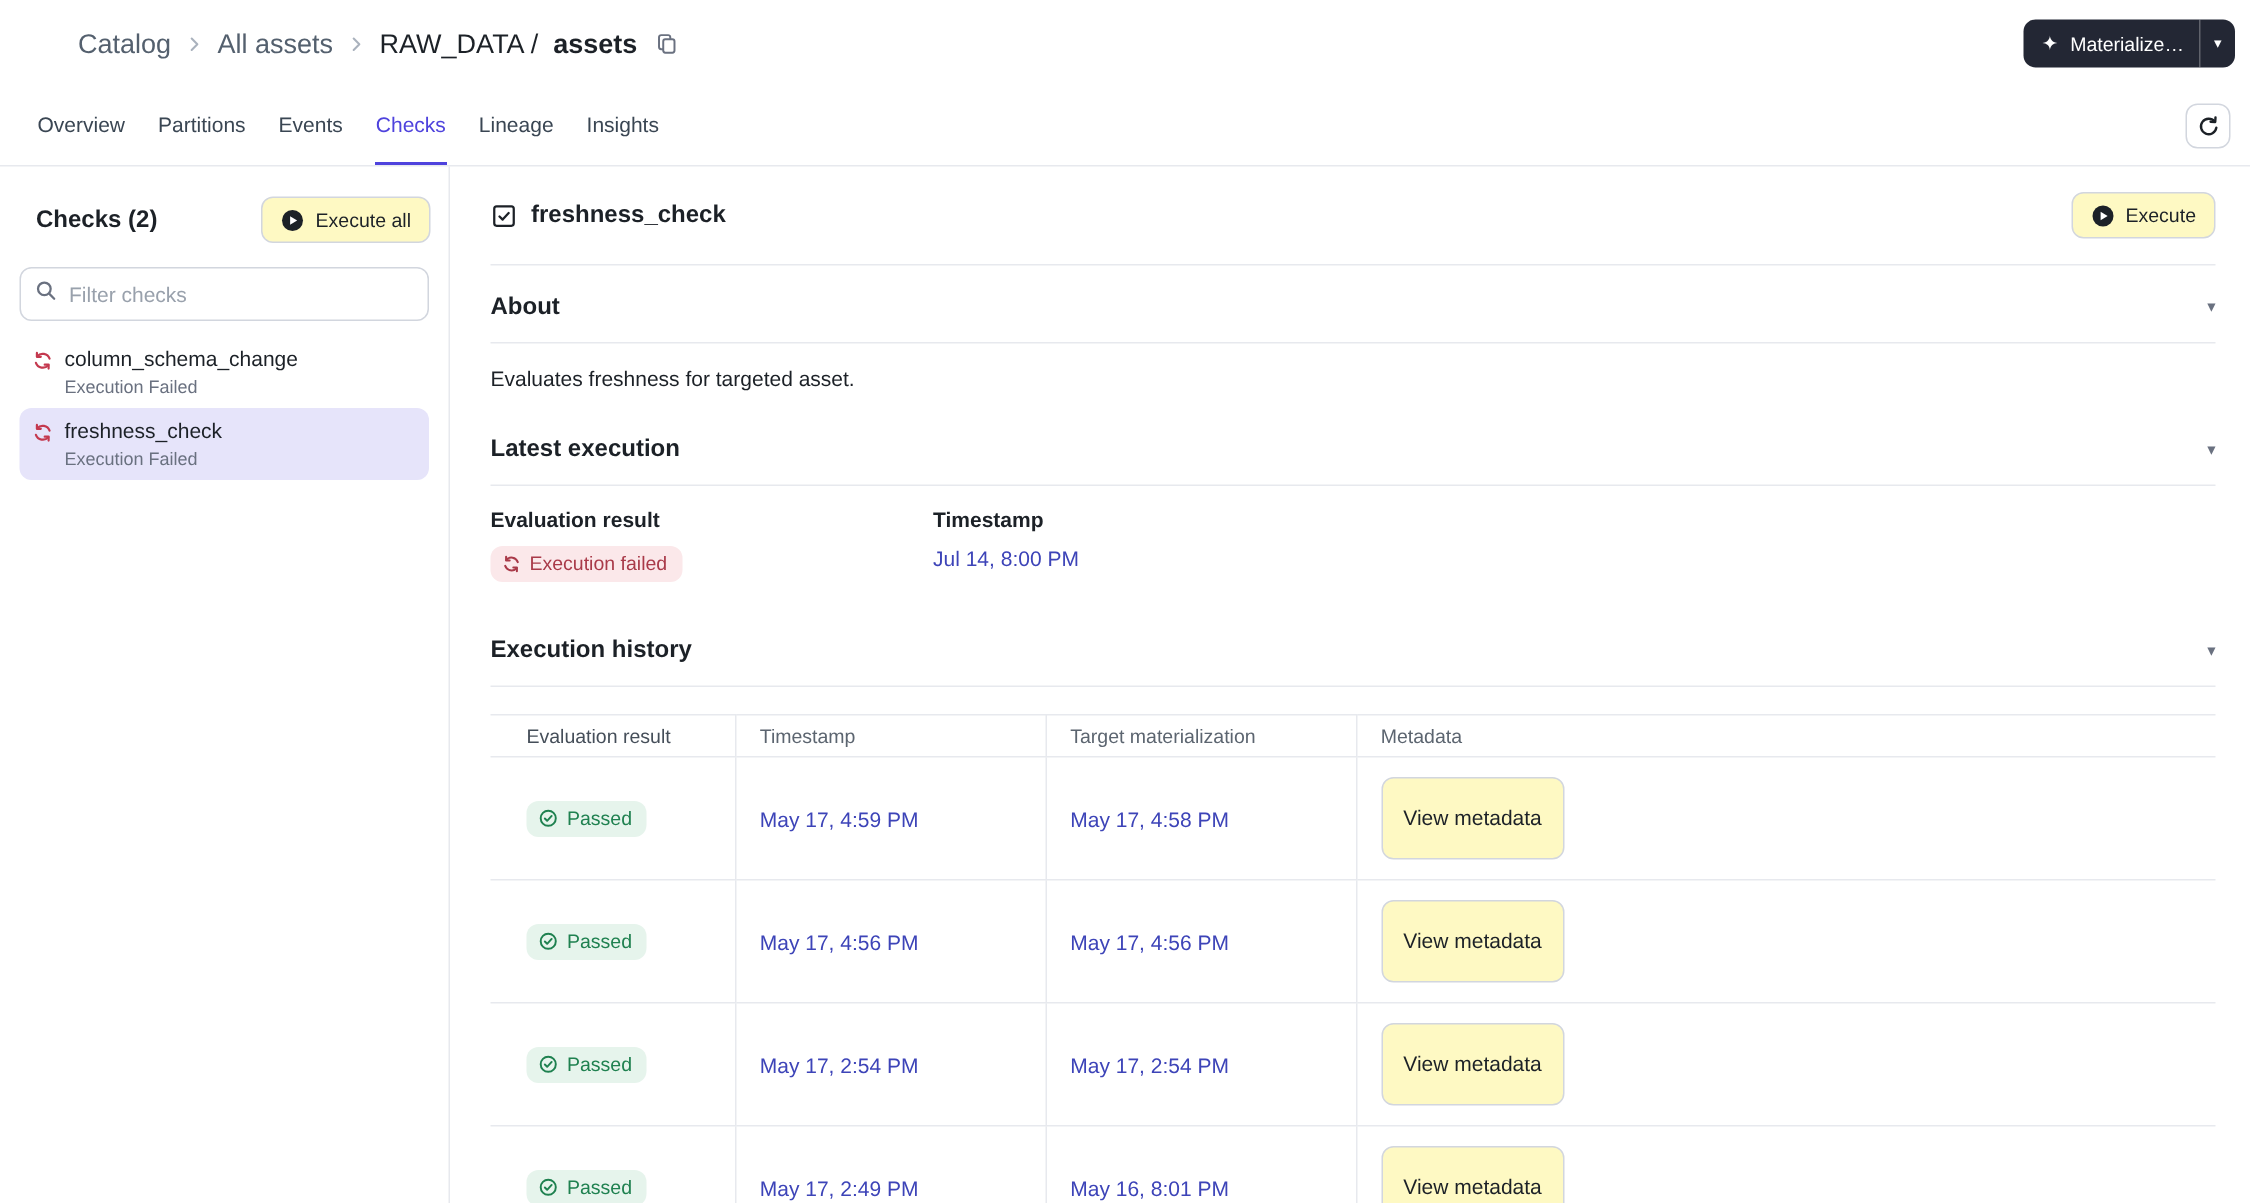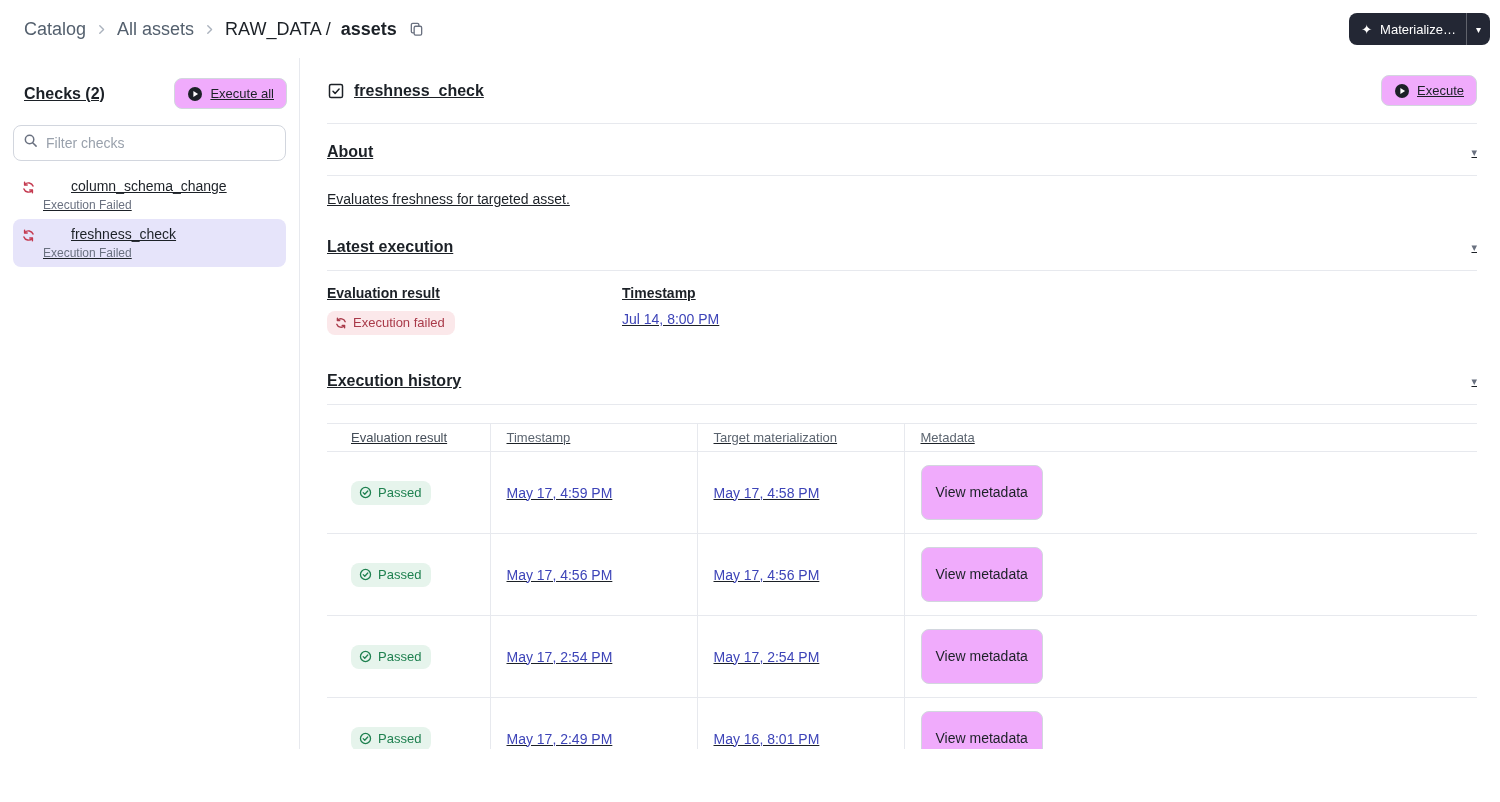--- a/index.html
+++ b/index.html
@@ -6,21 +6,21 @@
   html,body { margin:0; padding:0; }
   body {
     width:1500px; height:802px; overflow:hidden;
     background:#ffffff; color:#1C2127;
     font-family:"Liberation Sans","DejaVu Sans",sans-serif;
     font-size:14px;
   }
 
   
   .app-header { display:flex; align-items:center; justify-content:space-between;
-    height:58px; padding:0 10px 0 24px; }
+    height:58px; padding:0 10px 0 24px;margin-left:28px; }
   .breadcrumb { display:flex; align-items:center; gap:10px; font-size:18px; }
   .crumb-muted { color:#54606E; cursor:pointer; }
   .crumb-dark  { color:#1C2127; }
   .crumb-bold  { font-weight:700; }
   .sep-icon { display:flex; color:#AAB2BD; }
   .copy-icon { display:flex; color:#6A7180; margin-left:2px; cursor:pointer; }
 
   .materialize-btn { display:flex; align-items:stretch; background:#232734; color:#fff;
     border-radius:8px; height:32px; overflow:hidden; cursor:pointer; }
   .mat-main { display:flex; align-items:center; gap:8px; padding:0 10px 0 12px; font-size:13px; }
@@ -35,45 +35,45 @@
   .tabs { display:flex; gap:20px; }
   .tab { display:flex; align-items:center; font-size:14px; font-weight:500; color:#3A4653;
     border-bottom:2px solid transparent; cursor:pointer; padding:0 1px; }
   .tab.active { color:#4F43DD; border-bottom-color:#4F43DD; }
   .tab-spacer { flex:1; }
   .refresh-btn { align-self:center; width:30px; height:30px; border:1px solid #D2D6DE;
     border-radius:8px; background:#fff; display:flex; align-items:center; justify-content:center;
     color:#1C2127; cursor:pointer; }
 
   
-  .content { display:flex; height:691px;text-decoration:underline; }
+  .content { display:flex; height:691px; }
   .sidebar { width:300px; flex-shrink:0; border-right:1px solid #E7E9EE;
     display:flex; flex-direction:column; }
   .main { flex:1; padding:0 23px 0 27px; overflow:hidden; }
 
   
   .sidebar-head { display:flex; align-items:center; justify-content:space-between;
     padding:20px 12px 0 24px; }
   .sidebar-title { font-size:16px; font-weight:700; }
   .btn { display:inline-flex; align-items:center; gap:7px; border:1px solid #D2D6DE;
-    background:#f0abfc; border-radius:8px; padding:6px 12px; font-size:13px; font-weight:500;
+    background:#fef9c3; border-radius:8px; padding:6px 12px; font-size:13px; font-weight:500;
     font-family:inherit; color:#1C2127; cursor:pointer; line-height:17px; }
   .btn-plain { font-weight:400; font-size:14px; padding:18px 14px; }
   .play-icon { display:flex; }
   .filter-wrap { margin:16px 13px 10px; position:relative; }
   .filter-input { width:100%; height:36px; border:1px solid #D2D6DE; border-radius:8px;
     padding:0 10px 0 32px; font-size:14px; font-family:inherit; color:#1C2127; outline:none; }
   .filter-input::placeholder { color:#99A1AC; }
   .search-icon { position:absolute; left:10px; top:8px; color:#6A7180; display:flex; }
   .check-list { padding:0 13px; }
   .check-item { display:flex; align-items:flex-start; gap:8px; padding:7px 9px;
     border-radius:8px; cursor:pointer; }
   .check-item.selected { background:#E6E4FA; }
   .check-icon { color:#C4394F; margin-top:3px; flex-shrink:0; display:flex; }
-  .check-name { font-size:14px; color:#1C2127;margin-left:28px; }
+  .check-name { font-size:14px; color:#1C2127; }
   .check-status { font-size:12px; color:#6A7180; margin-top:4px; }
 
   
   .main-title-row { display:flex; align-items:center; justify-content:space-between;
     height:66px; border-bottom:1px solid #E7E9EE; }
   .main-title-left { display:flex; align-items:center; gap:9px; }
   .title-icon { display:flex; color:#1C2127; }
   .main-title { font-size:16px; font-weight:700; }
 
   .section-header { display:flex; align-items:center; justify-content:space-between;
@@ -136,20 +136,39 @@
       <div class="mat-main">
         <span class="sparkle">✦</span>
         <span class="mat-label">Materialize…</span>
       </div>
       <div class="mat-caret">
         <span>▾</span>
       </div>
     </div>
   </header>
 
+  <nav class="tabbar">
+    <div class="tabs">
+      <div class="tab">Overview</div>
+      <div class="tab">Partitions</div>
+      <div class="tab">Events</div>
+      <div class="tab active">Checks</div>
+      <div class="tab">Lineage</div>
+      <div class="tab">Insights</div>
+    </div>
+    <div class="tab-spacer"></div>
+    <button class="refresh-btn">
+      <span style="display:flex">
+        <svg width="15" height="15" viewBox="0 0 16 16" fill="none" stroke="currentColor" stroke-width="1.7" stroke-linecap="round" stroke-linejoin="round">
+            <path d="M13.4 8.6A5.5 5.5 0 1 1 12.2 4.3"></path>
+            <path d="M12.8 1.3l-.2 3.3-3.3-.2"></path>
+          </svg>
+      </span>
+    </button>
+  </nav>
 
   <div class="content">
 
     <aside class="sidebar">
       <div class="sidebar-head">
         <span class="sidebar-title">Checks (2)</span>
         <button class="btn">
           <span class="play-icon">
             <svg width="16" height="16" viewBox="0 0 16 16">
                 <circle cx="8" cy="8" r="7" fill="#1C2127"></circle>

